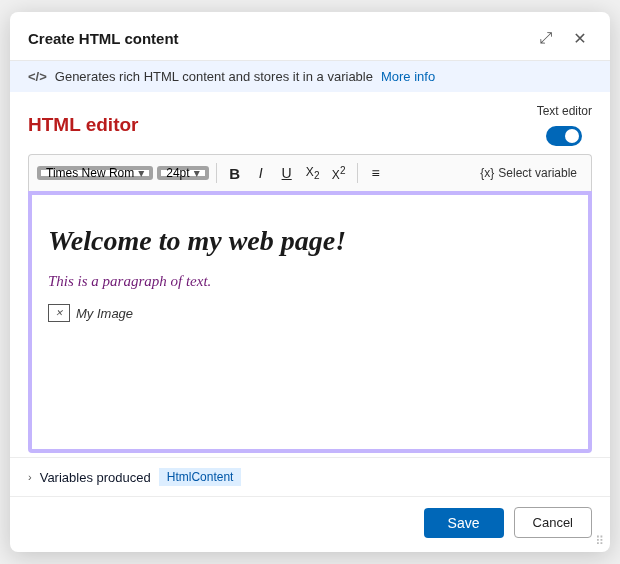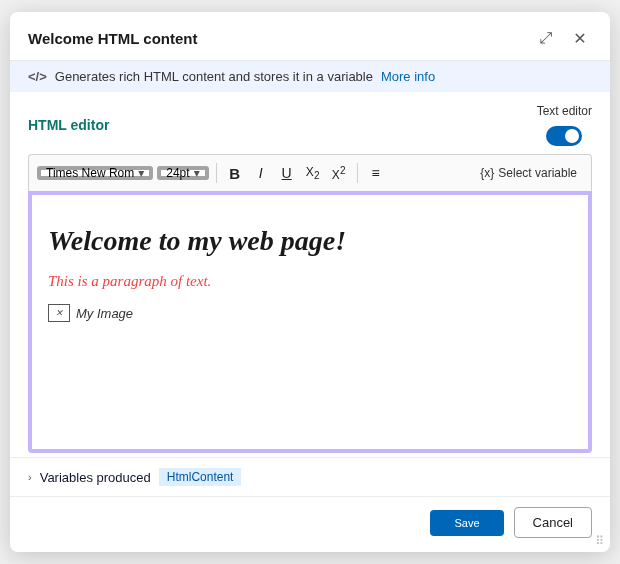--- a/index.html
+++ b/index.html
@@ -76,23 +76,23 @@
       display: flex;
       flex-direction: column;
     }
     .editor-label-row {
       display: flex;
       align-items: center;
       justify-content: space-between;
       margin-bottom: 8px;
     }
     .editor-label {
-      font-size: 14px;
+      font-size: 19px;
       font-weight: 600;
-      color: #0f766e;
+      color: #b91c1c;
     }
     .text-editor-toggle {
       display: flex;
       align-items: center;
       gap: 8px;
       font-size: 12px;
       color: #333;
       flex-direction: column;
     }
     .toggle-switch {
@@ -192,21 +192,21 @@
     .editor-heading {
       font-family: 'Times New Roman', serif;
       font-size: 28px;
       font-weight: bold;
       color: #1a1a1a;
       margin-bottom: 16px;
     }
     .editor-paragraph {
       font-family: 'Times New Roman', serif;
       font-size: 15px;
-      color: #ef4444;
+      color: #701a75;
       margin-bottom: 14px;
     }
     .editor-image-row {
       display: flex;
       align-items: center;
       gap: 6px;
       font-size: 13px;
       color: #333;
     }
     .image-placeholder-icon {
@@ -256,21 +256,21 @@
       gap: 10px;
       padding: 10px 18px 14px 18px;
       border-top: 1px solid #ececec;
     }
     .btn-save {
       background: #0067b8;
       color: #fff;
       border: none;
       border-radius: 4px;
       padding: 7px 24px;
-      font-size: 11px;
+      font-size: 14px;
       cursor: pointer;
       font-weight: 500;
     }
     .btn-cancel {
       background: #fff;
       color: #222;
       border: 1px solid #a3a3a3;
       border-radius: 4px;
       padding: 7px 18px;
       font-size: 13px;
@@ -283,21 +283,21 @@
       color: #bbb;
       font-size: 12px;
     }
   </style>
 </head>
 <body>
 
 <div class="dialog">
 
   <div class="dialog-header">
-    <span class="dialog-title">Welcome HTML content</span>
+    <span class="dialog-title">Create HTML content</span>
     <div class="header-icons">
       <button class="header-icon-btn">
         <span>⤢</span>
       </button>
       <button class="header-icon-btn">
         <span>✕</span>
       </button>
     </div>
   </div>
 

